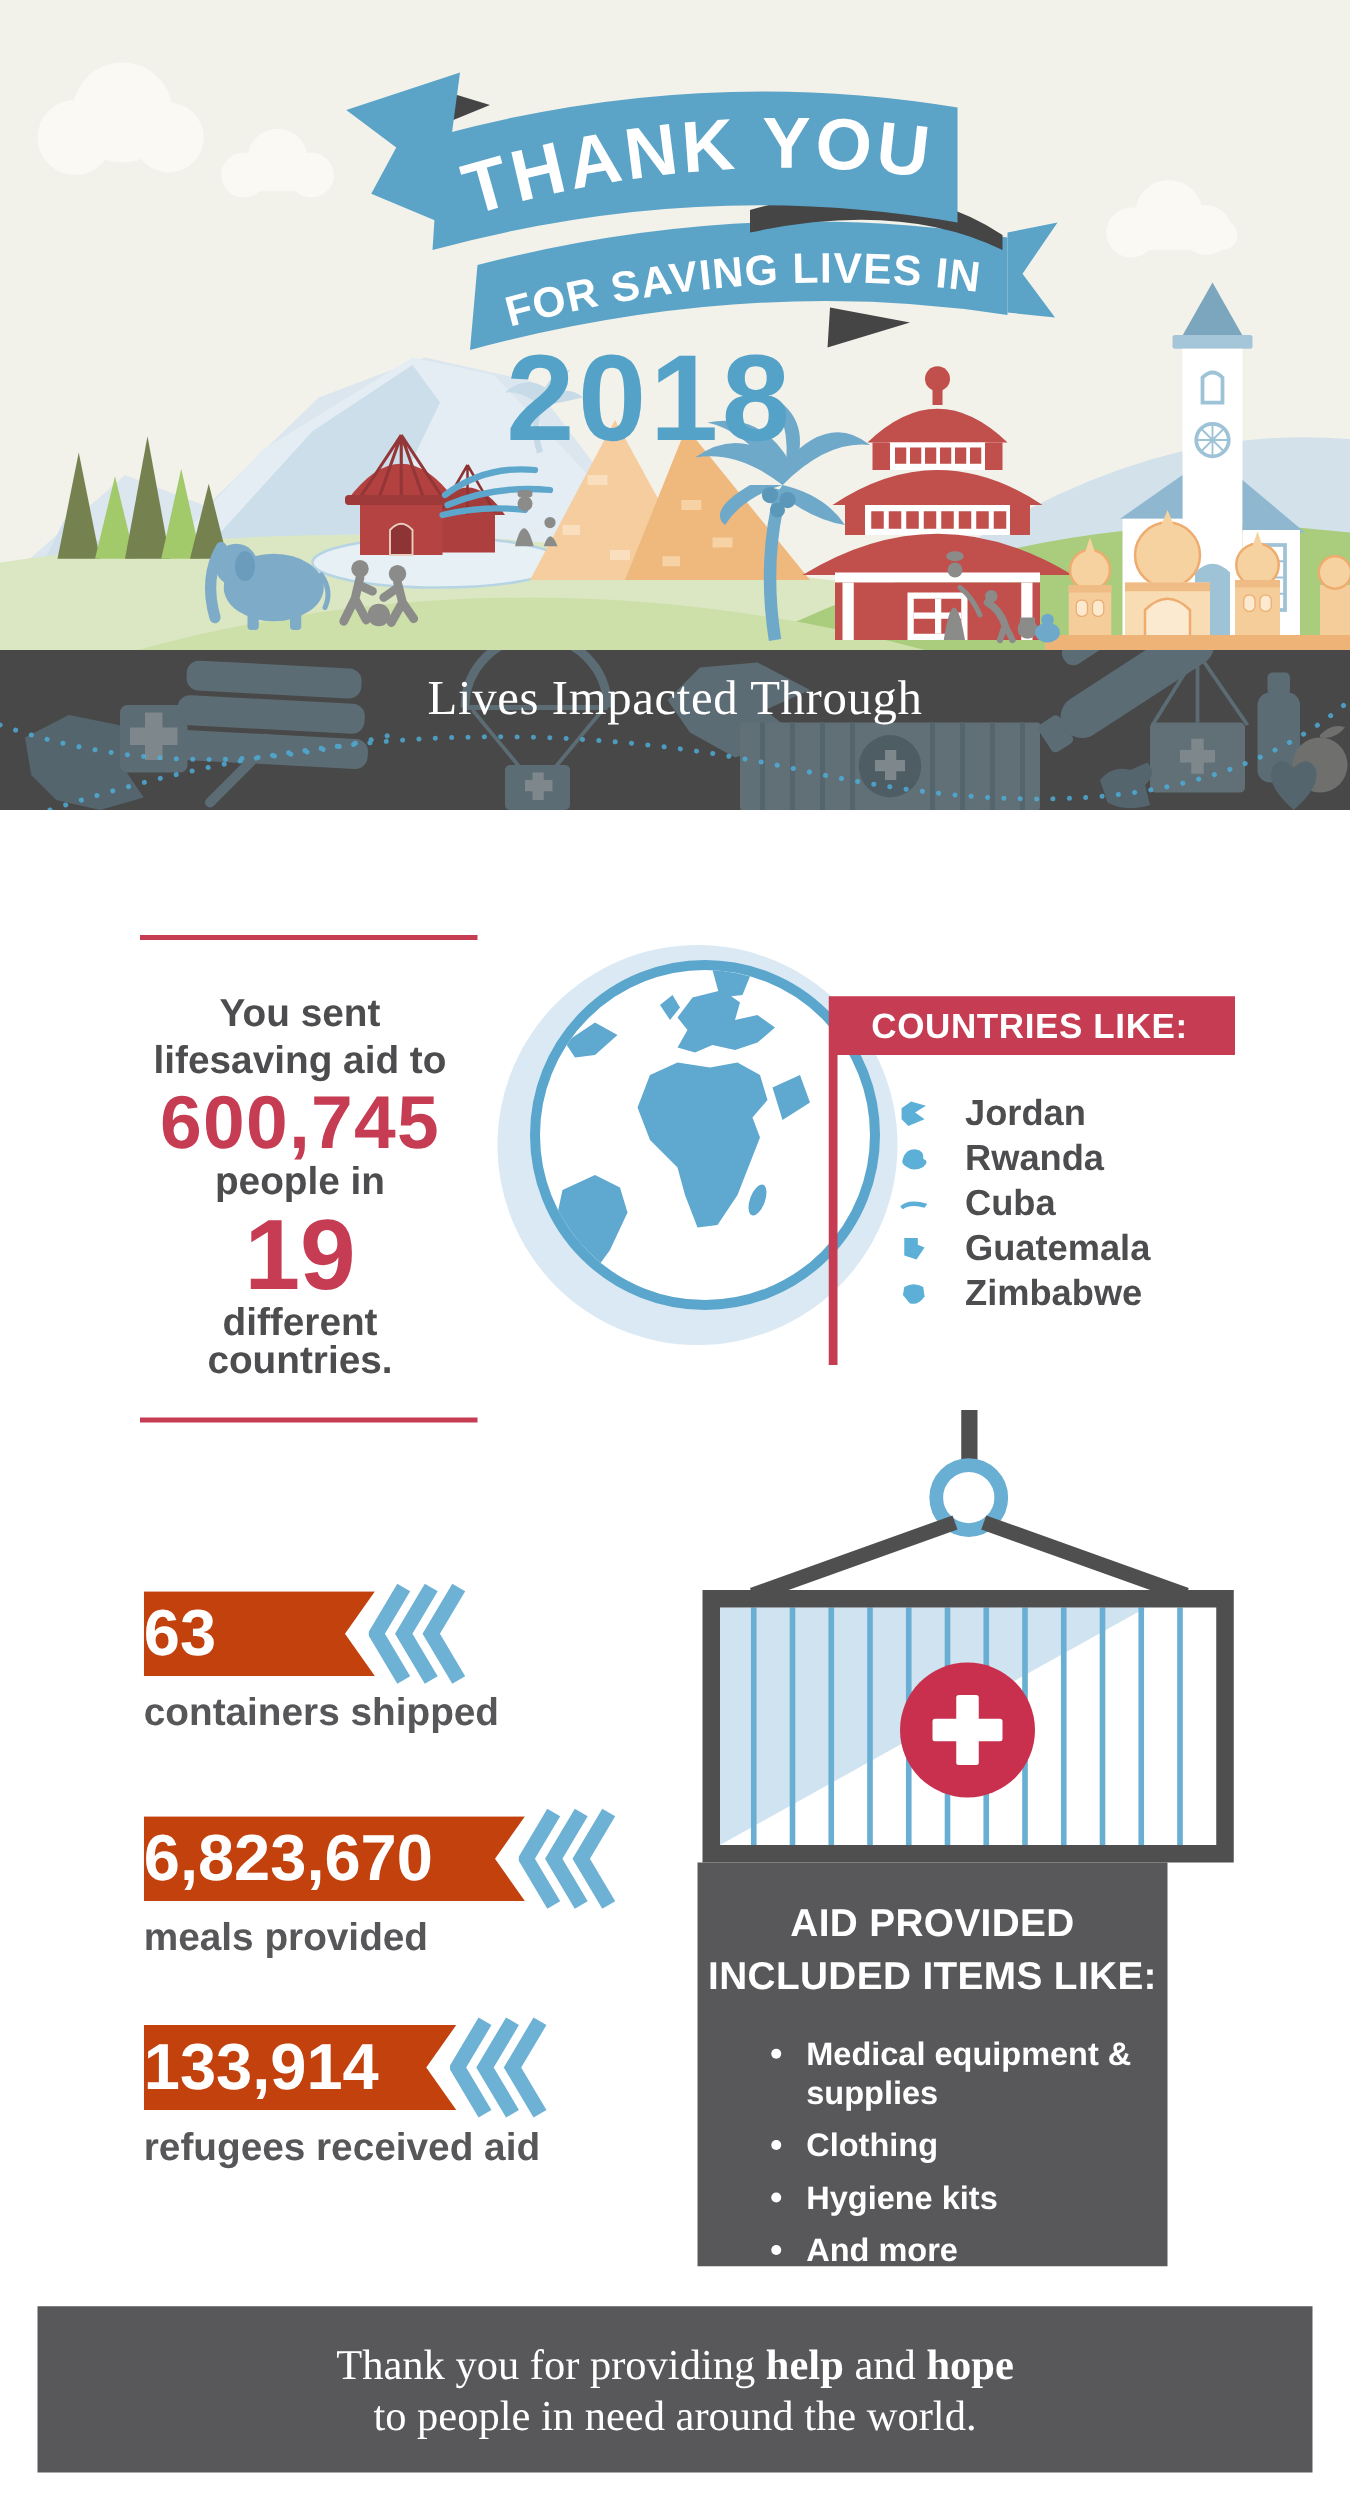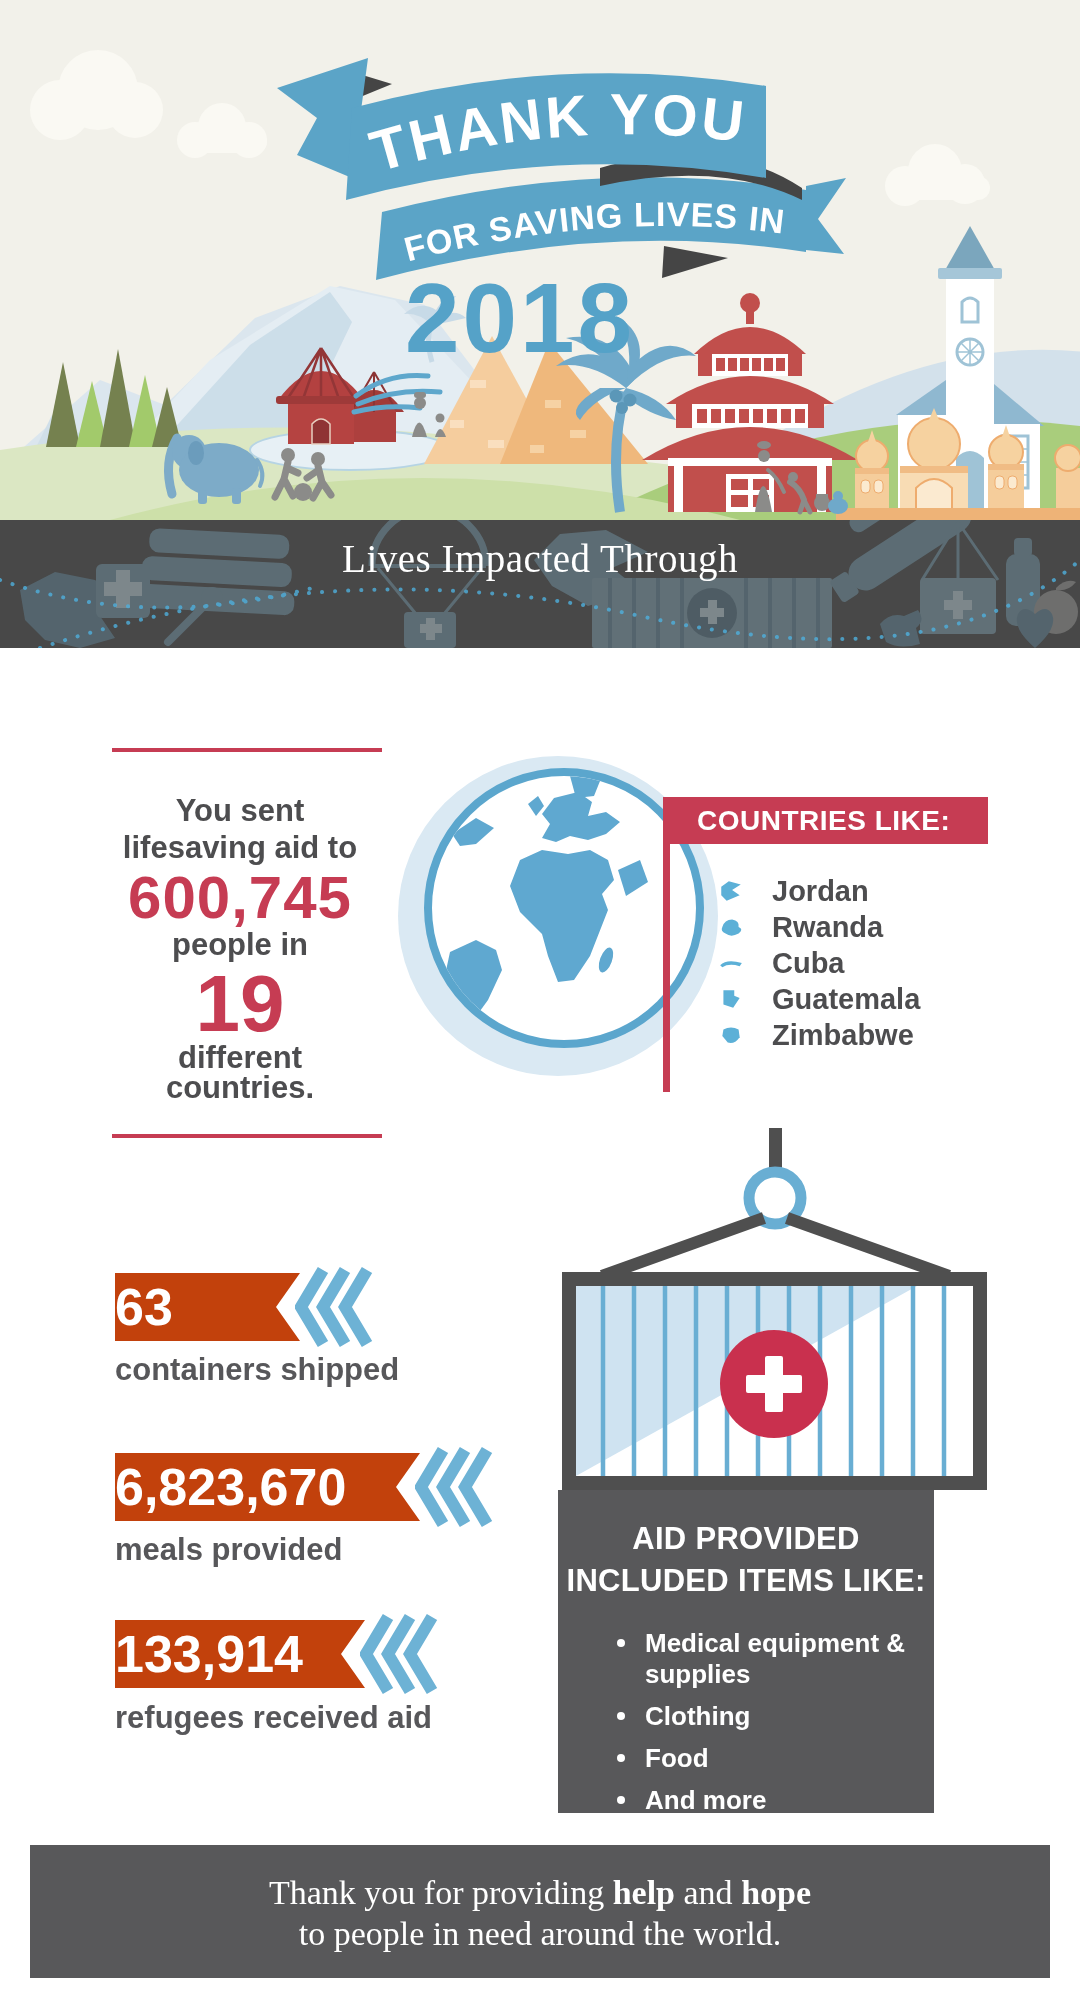--- a/index.html
+++ b/index.html
@@ -494,30 +494,26 @@
       <div class="aid-item">
         <span class="aid-dot"></span>
         <span class="aid-item-text">Medical equipment &amp; supplies</span>
       </div>
       <div class="aid-item">
         <span class="aid-dot"></span>
         <span class="aid-item-text">Clothing</span>
       </div>
       <div class="aid-item">
         <span class="aid-dot"></span>
-        <span class="aid-item-text">Food</span>
+        <span class="aid-item-text">Hygiene kits</span>
       </div>
       <div class="aid-item">
         <span class="aid-dot"></span>
         <span class="aid-item-text">And more</span>
       </div>
-      <div class="aid-item">
-        <span class="aid-dot"></span>
-        <span class="aid-item-text">Hygiene kits</span>
-      </div>
     </div>
   </div>
 
   <div class="abs footer-band">
     <div class="f-line"><span>Thank you for providing </span><b>help</b><span> and </span><b>hope</b></div>
     <div class="f-line">to people in need around the world.</div>
   </div>
 
 </div>
 

